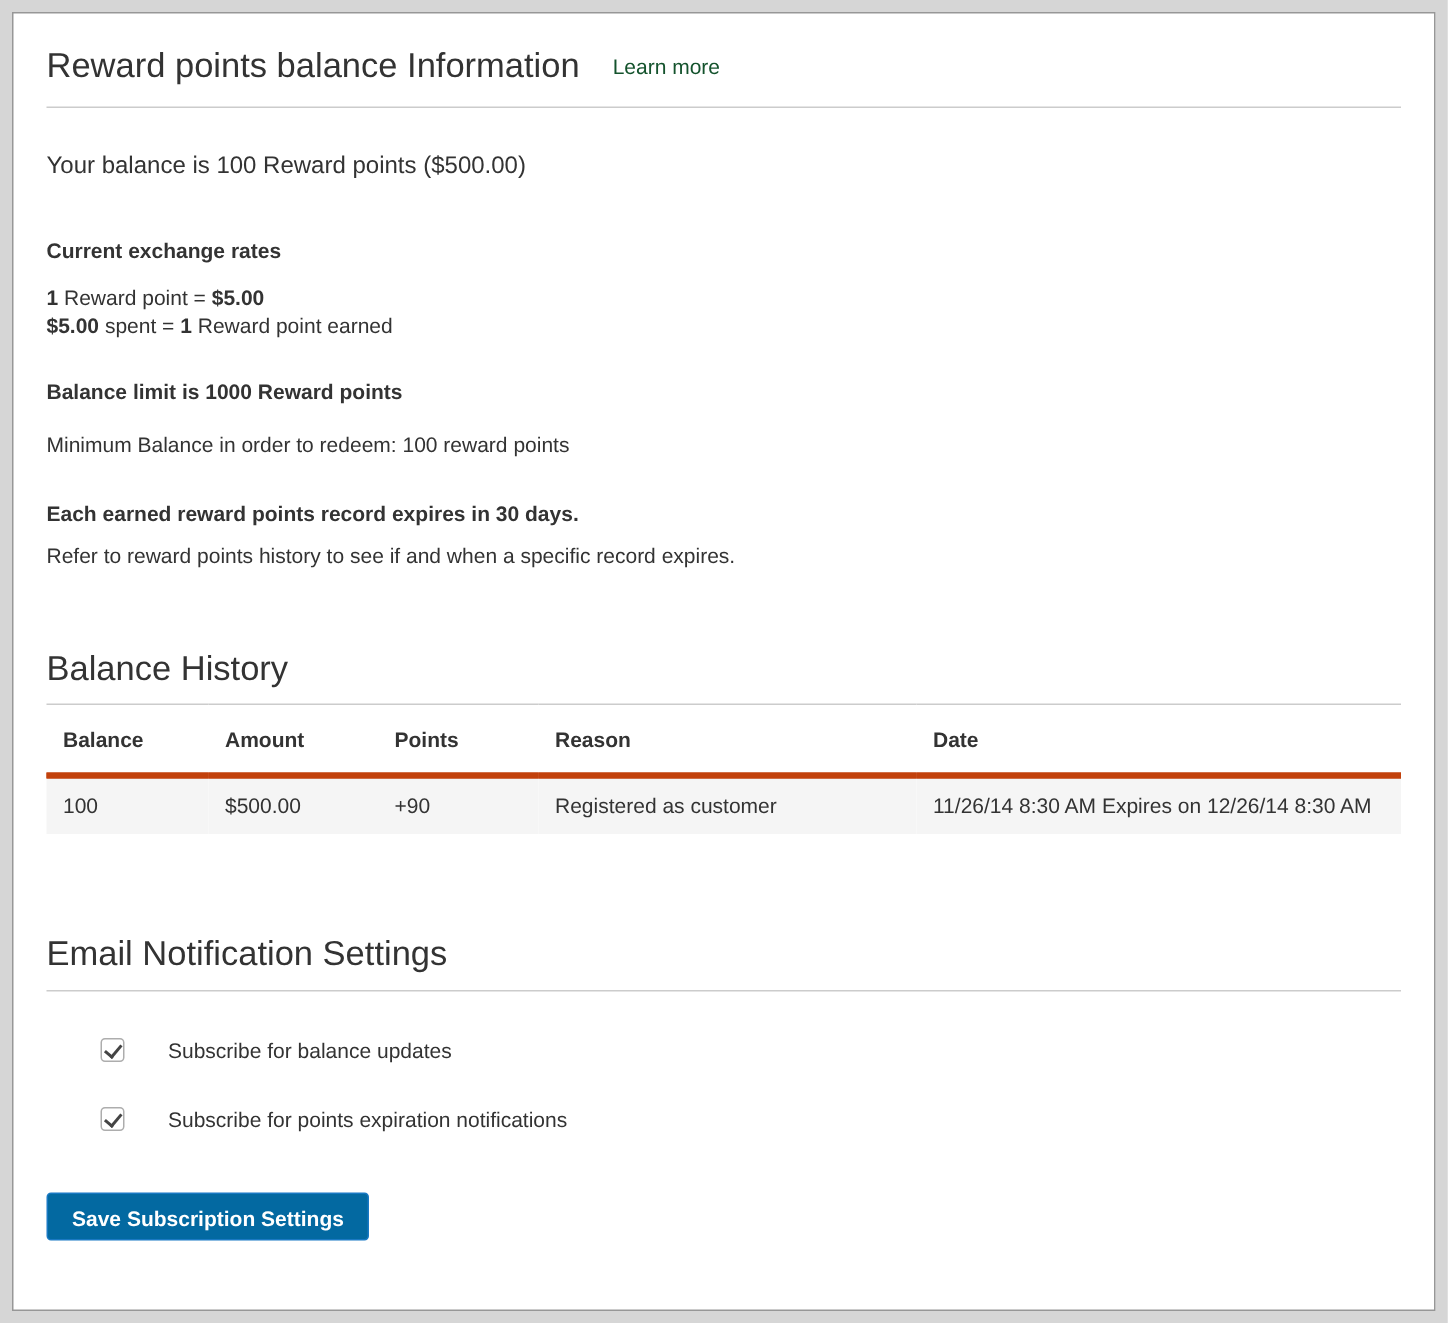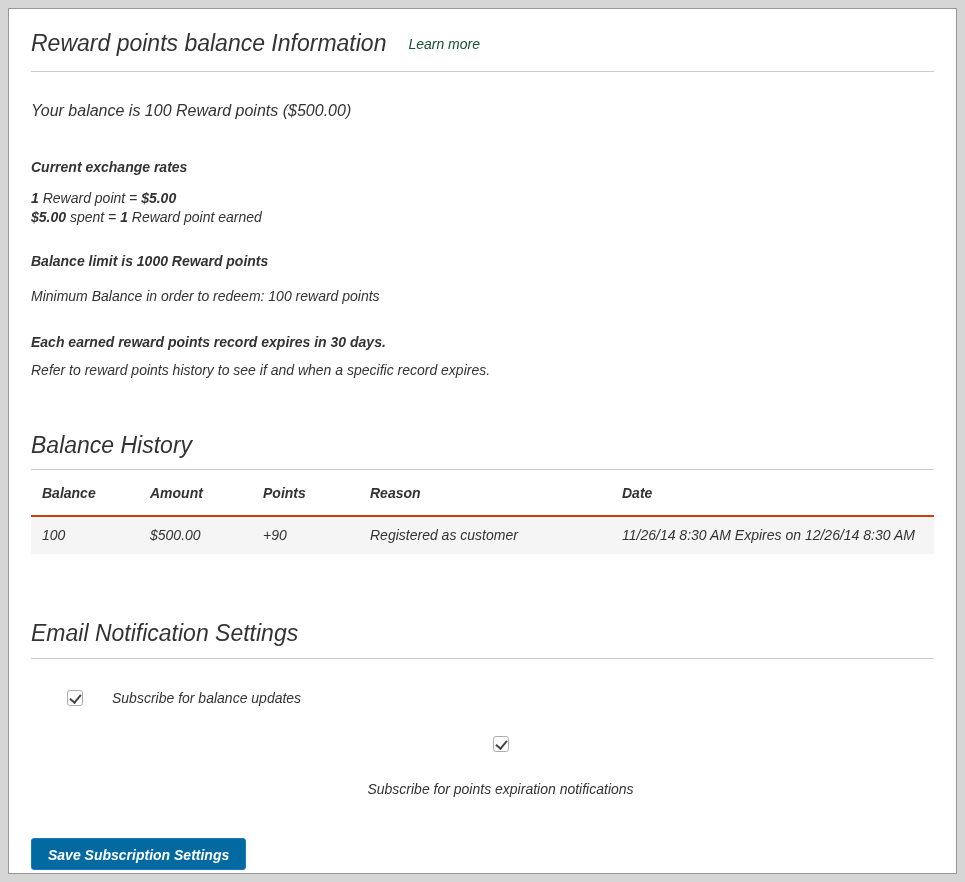--- a/index.html
+++ b/index.html
@@ -1,15 +1,15 @@
 <!DOCTYPE html>
 <html><head>
 <meta charset="utf-8">
 <style>
-  * { box-sizing: border-box; font-style: italic; }
+  * { box-sizing: border-box; }
   html, body {
     margin: 0; padding: 0;
     width: 965px; height: 882px;
     background: #d6d6d6;
     font-family: "Liberation Sans", "DejaVu Sans", sans-serif;
     color: #333;
     overflow: hidden;
   }
   .card {
     position: absolute;
@@ -68,40 +68,40 @@
     width: 100%;
     border-collapse: collapse;
     margin-top: 9px;
     border-top: 1px solid #ccc;
     font-size: 14px;
   }
   table.history thead th {
     text-align: left;
     font-weight: bold;
     padding: 15px 11px 14px 11px;
-    border-bottom: 2px solid #c2410c;
+    border-bottom: 4px solid #c2410c;
     color: #333;
   }
   table.history tbody td { padding: 10px 11px; line-height: 17px; }
   table.history tbody tr.stripe { background: #f5f5f5; }
   .col-balance { width: 108px; }
   .col-amount  { width: 113px; }
   .col-points  { width: 107px; }
   .col-reason  { width: 252px; }
   .col-date    { width: auto; }
   
   .check-row {
     display: flex;
     align-items: center;
     gap: 29px;
     margin-top: 31px;
     font-size: 14px;
     padding-left: 36px;
   }
-  .check-row.second { margin-top: 30px; flex-direction: column; }
+  .check-row.second { margin-top: 30px; }
   input.cb {
     appearance: none;
     -webkit-appearance: none;
     width: 16px; height: 16px;
     margin: 0;
     border: 1px solid #adadad;
     border-radius: 3px;
     background: #fff;
     position: relative;
     cursor: pointer;

